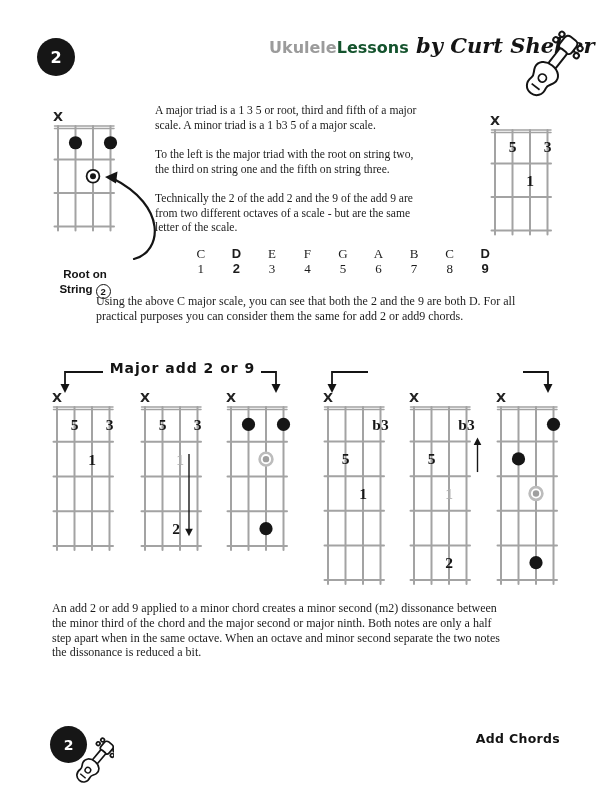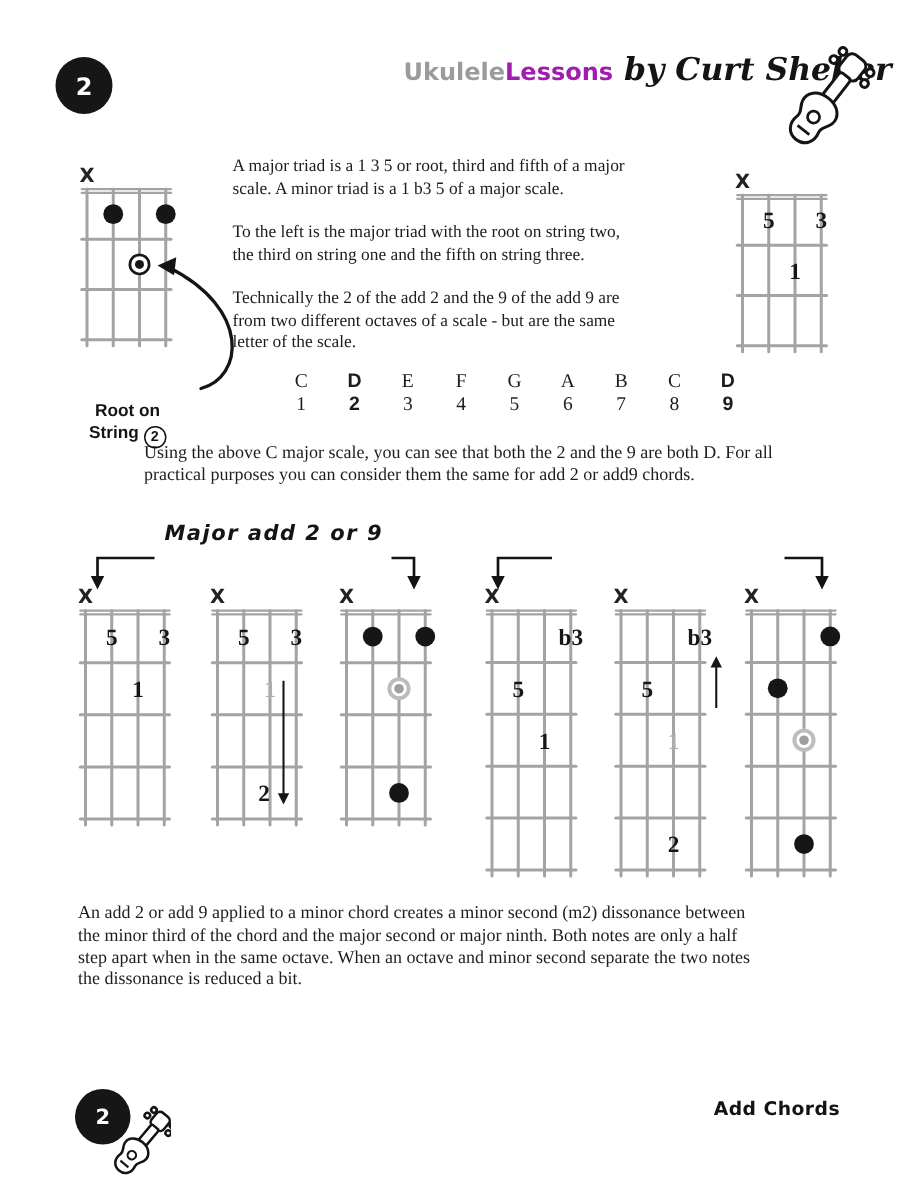--- a/index.html
+++ b/index.html
@@ -5,21 +5,21 @@
   html,body{margin:0;padding:0;background:#e8e8e8;}
   #page{position:relative;width:612px;height:792px;background:#ffffff;overflow:hidden;
         font-family:"Liberation Serif",serif;color:#1c1c1c;}
   .abs{position:absolute;}
   
   #page-badge{left:37px;top:38px;width:38px;height:38px;border-radius:50%;background:#161616;
       display:flex;align-items:center;justify-content:center;color:#fff;
       font-family:"DejaVu Sans",sans-serif;font-weight:bold;font-size:16px;}
   #brand{left:255px;top:33px;font-family:"DejaVu Sans",sans-serif;font-size:16px;font-weight:bold;white-space:nowrap;}
   #brand .gray{color:#9b9b9b;margin-left:14px;}
-  #brand .black{color:#a21caf;}
+  #brand .black{color:#14532d;}
   #brand .script{font-family:"DejaVu Serif",serif;font-style:italic;font-size:21px;font-weight:bold;color:#141414;}
   #urls{left:250px;top:59px;width:240px;text-align:center;font-family:"Liberation Sans",sans-serif;
         font-weight:bold;font-size:9.5px;color:#141414;white-space:nowrap;}
   
   .para{white-space:pre-line;}
   #p1,#p2,#p3{left:155px;width:340px;font-size:11.6px;line-height:14.7px;}
   #p1{top:104px;} #p2{top:148px;} #p3{top:192px;}
   #p4,#p5,#p6{left:52px;width:545px;font-size:12px;line-height:14.8px;}
   #p4{top:294px;margin-left:44px;} #p5{top:335px;} #p6{top:601px;}
   
@@ -27,21 +27,21 @@
   #scale .row{display:grid;grid-template-columns:repeat(9,1fr);text-align:center;
       font-size:13px;line-height:14.5px;}
   #scale .b{font-family:"Liberation Sans",sans-serif;font-weight:bold;font-size:13px;}
   
   #root-caption{left:45px;top:241px;width:80px;text-align:center;
       font-family:"Liberation Sans",sans-serif;font-weight:bold;font-size:11.5px;line-height:15px;color:#141414;margin-top:26px;}
   .circle-num{display:inline-flex;align-items:center;justify-content:center;width:13px;height:13px;
       border:1.3px solid #141414;border-radius:50%;font-size:9.5px;margin-left:3px;vertical-align:-2px;}
   
   .hand{font-family:"DejaVu Sans",sans-serif;font-weight:bold;color:#141414;letter-spacing:1px;}
-  #major-heading{left:95px;top:348px;width:175px;text-align:center;font-size:14px;font-style:italic;}
+  #major-heading{left:95px;top:360px;width:175px;text-align:center;font-size:14px;}
   #minor-heading{left:360px;top:361px;width:170px;text-align:center;font-size:14px;}
   
   #footer-badge{left:50px;top:726px;width:37px;height:37px;border-radius:50%;background:#161616;
       display:flex;align-items:center;justify-content:center;color:#fff;
       font-family:"DejaVu Sans",sans-serif;font-weight:bold;font-size:14px;z-index:1;}
   #footer-uke{left:62px;top:727px;z-index:2;}
   #footer-title{left:470px;top:731px;width:90px;text-align:right;font-size:12.5px;letter-spacing:0.3px;}
   #overlay{left:0;top:0;z-index:5;pointer-events:none;}
   .diagram{position:absolute;}
 </style>

